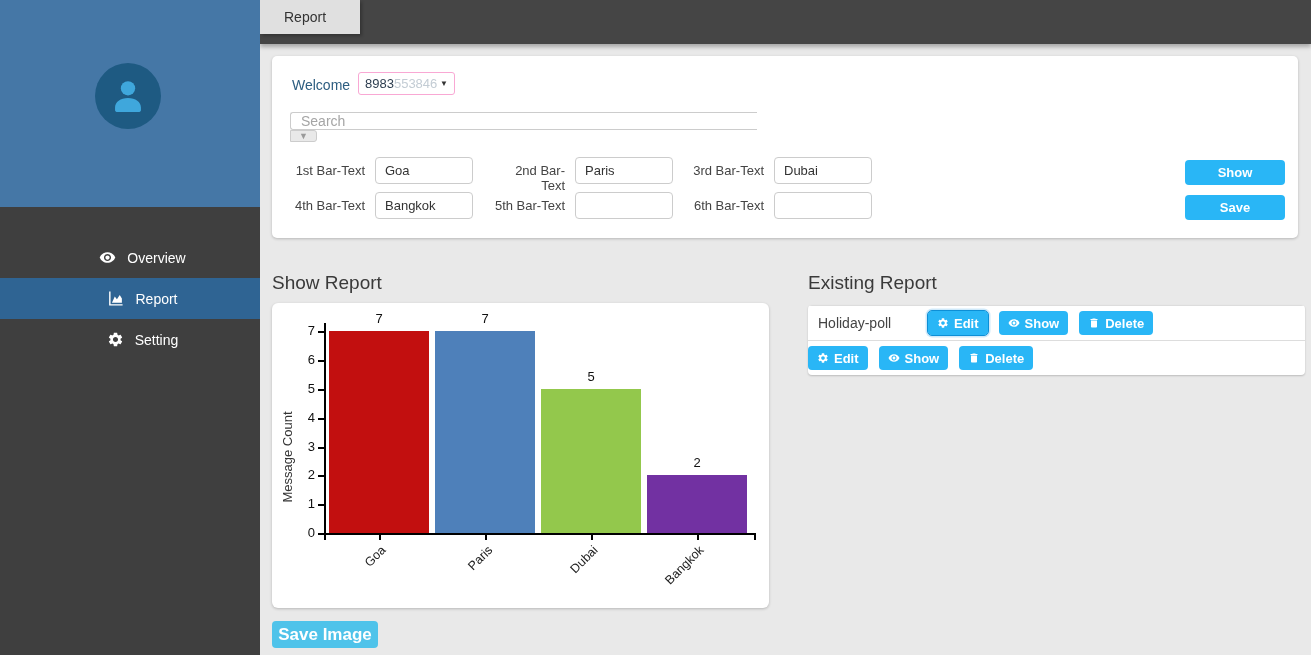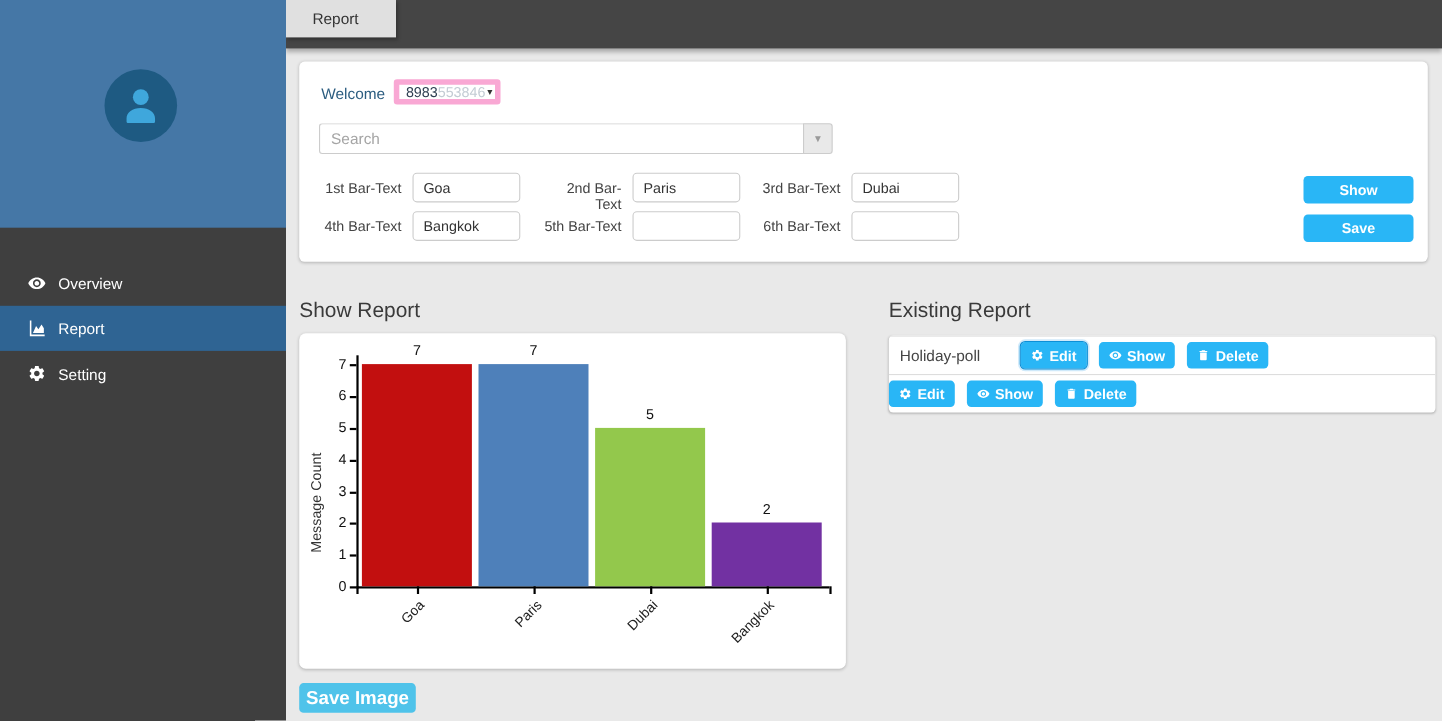--- a/index.html
+++ b/index.html
@@ -9,48 +9,48 @@
   
   .sidebar { position:absolute; left:0; top:0; width:260px; height:655px;
     background:#3f3f3f; z-index:5; }
   .avatar-panel { position:absolute; left:0; top:0; width:260px; height:207px;
     background:#4577a6; }
   .avatar-circle { position:absolute; left:95px; top:63px; width:66px; height:66px;
     border-radius:50%; background:#1e5a82; display:flex; align-items:center; justify-content:center; }
   .avatar-circle svg { width:42px; height:42px; fill:#3fa7dc; }
   .menu { position:absolute; left:0; top:237px; width:260px; list-style:none; }
   .menu li { height:41px; display:flex; align-items:center; padding-left:25px;
-    color:#fff; font-size:14px; cursor:pointer; }
+    color:#fff; font-size:14px; cursor:pointer;justify-content:center; }
   .menu li.active { background:#2f6493; }
   .menu .mi { width:17px; height:17px; margin-right:11px; flex:0 0 auto; }
   .menu .mi svg { width:17px; height:17px; fill:#fff; }
 
   
   .main { position:absolute; left:260px; top:0; width:1051px; height:655px; }
   .topbar { position:absolute; left:0; top:0; width:1051px; height:44px;
     background:#454545; box-shadow:0 3px 4px rgba(0,0,0,.28); z-index:4; }
   .tab { position:absolute; left:0; top:0; width:100px; height:34px; background:#e0e0e0;
     color:#333; font-size:14px; display:flex; align-items:center; padding-left:24px;
     box-shadow:2px 2px 3px rgba(0,0,0,.25); cursor:pointer; }
 
   
   .content { position:absolute; left:0; top:44px; width:1051px; height:611px;
     background:#e9e9e9; }
   .card { background:#fff; border-radius:5px; box-shadow:0 1px 3px rgba(0,0,0,.22); }
 
   .form-card { position:absolute; left:12px; top:12px; width:1026px; height:182px; }
   .welcome-label { position:absolute; left:20px; top:21px; font-size:14px; color:#2c5d80; }
   .welcome-select { position:absolute; left:86px; top:16px; width:97px; height:23px;
-    border:5px solid #f9a8d4; border-radius:3px; background:#fff; display:flex;
+    border:1px solid #f9a8d4; border-radius:3px; background:#fff; display:flex;
     align-items:center; padding:0 6px; font-size:13px; cursor:pointer; }
   .welcome-select .v1 { color:#2d3e50; }
   .welcome-select .v2 { color:#c3ccd4; }
   .welcome-select .arr { margin-left:auto; font-size:8px; color:#333; }
 
-  .search-wrap { position:absolute; left:18px; top:56px; width:467px; height:28px; display:flex; }
+  .search-wrap { position:absolute; left:18px; top:56px; width:467px; height:28px; display:flex;flex-direction:column; }
   .search-input { flex:1; border:1px solid #ccc; border-right:none;
     border-radius:3px 0 0 3px; padding:0 10px; font-size:14px; color:#333; outline:none; }
   .search-input::placeholder { color:#a5a5a5; }
   .search-dd { width:27px; background:#e9e9e9; border:1px solid #ccc; border-radius:0 3px 3px 0;
     color:#9a9a9a; font-size:9px; display:flex; align-items:center; justify-content:center; cursor:pointer; }
 
   .bar-row { position:absolute; left:0; height:27px; }
   .bar-row.r1 { top:101px; } .bar-row.r2 { top:136px; }
   .bar-group { position:absolute; top:0; height:27px; }
   .bar-group .bl { position:absolute; top:6px; font-size:13px; color:#444; width:72px; text-align:right; }

